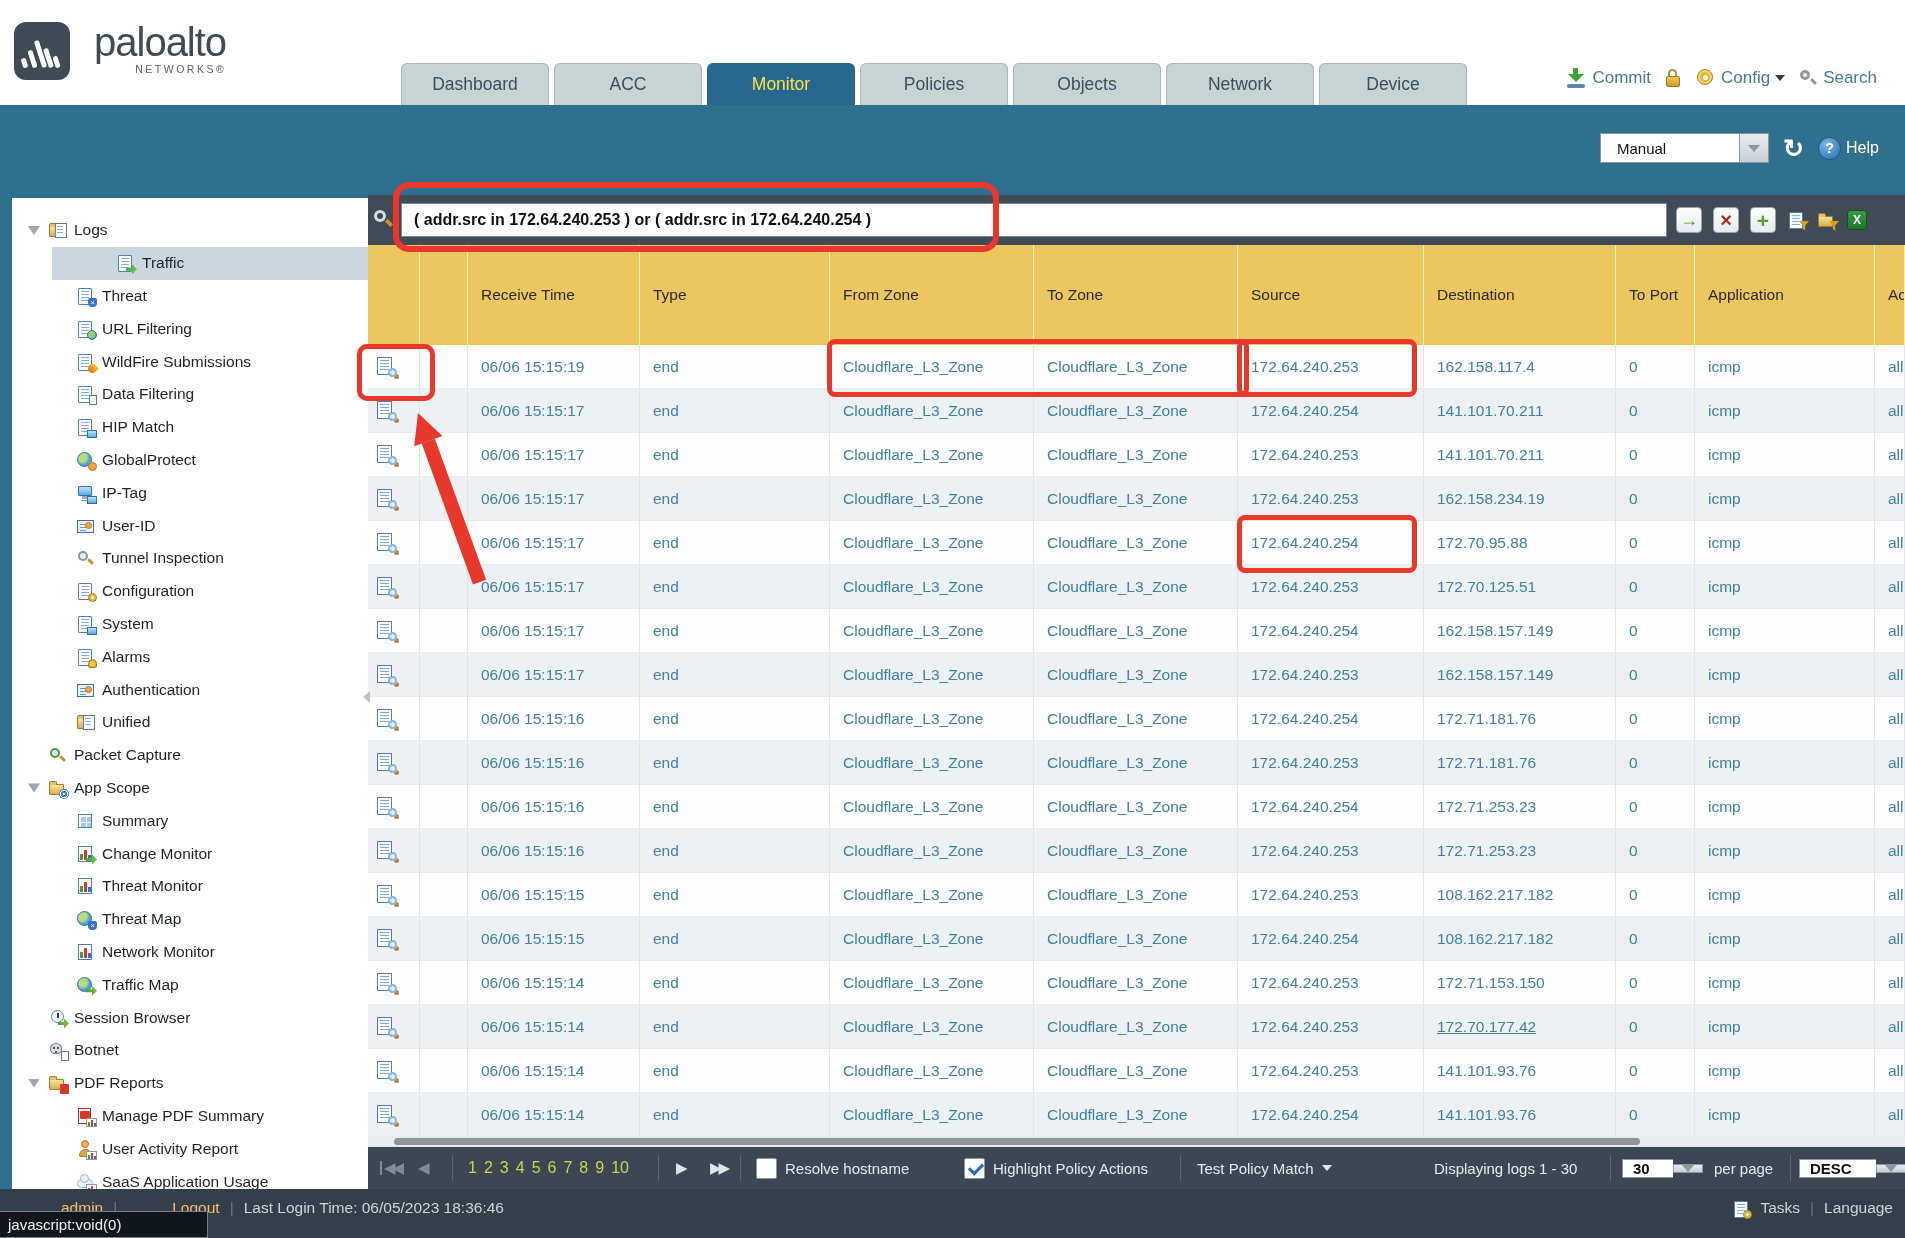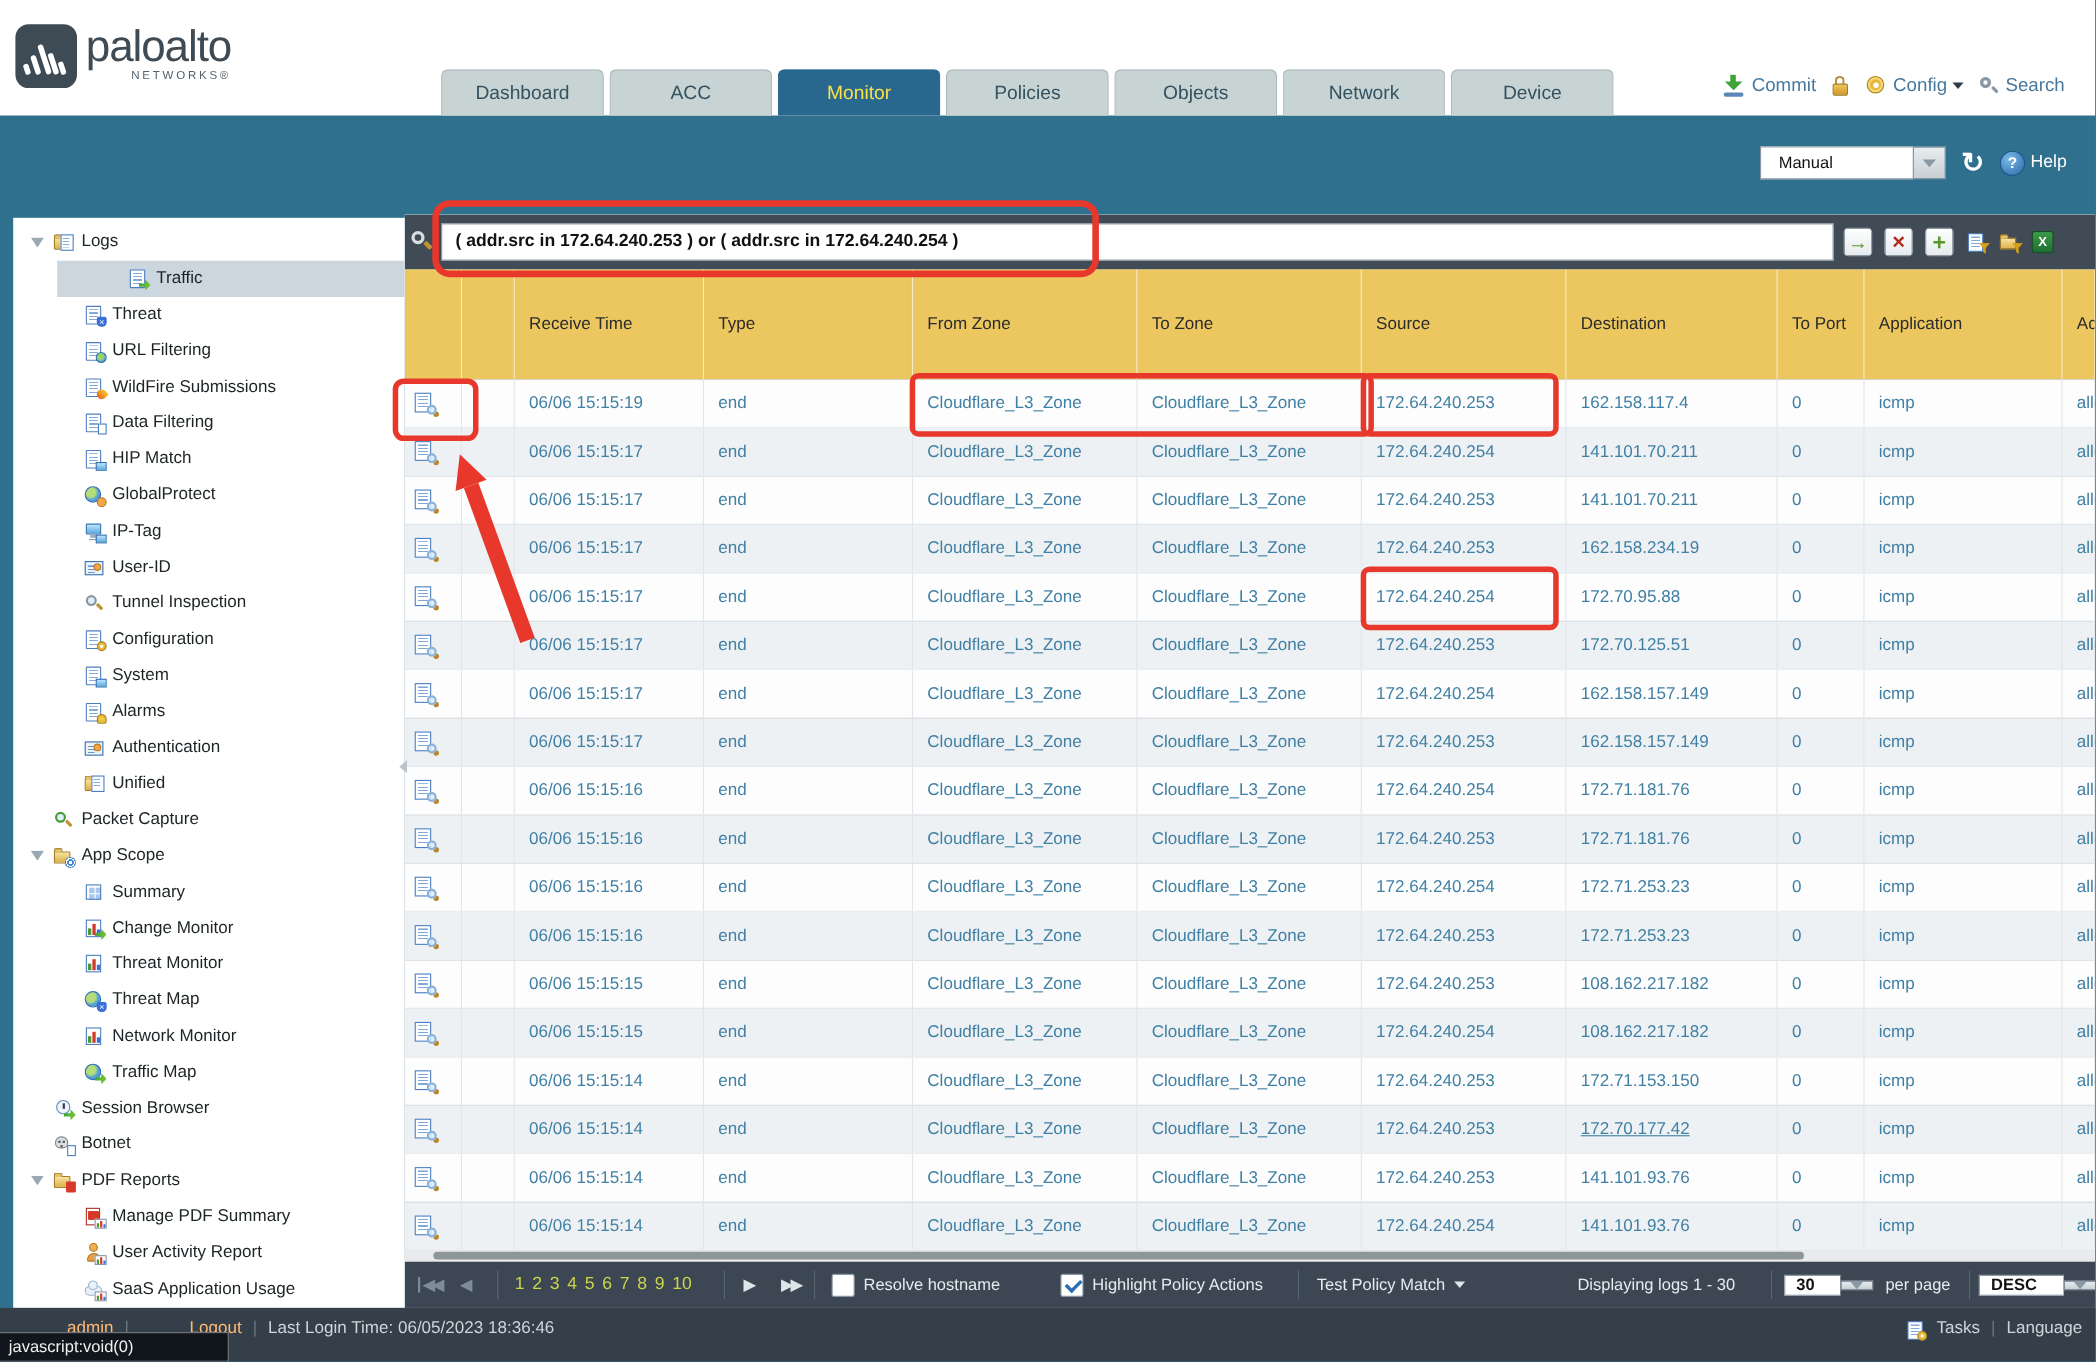--- a/index.html
+++ b/index.html
@@ -1,20 +1,20 @@
 <!DOCTYPE html>
 <html><head>
 <meta charset="utf-8">
 <style>
   html,body{margin:0;padding:0;background:#30708f;font-family:"Liberation Sans",sans-serif;}
   #app{position:relative;width:1905px;height:1238px;overflow:hidden;background:#30708f;}
 
   
   .header{position:absolute;left:0;top:0;width:1905px;height:105px;background:#ffffff;z-index:3;}
-  .logo{position:absolute;left:14px;top:22px;display:flex;align-items:flex-start;}
+  .logo{position:absolute;left:14px;top:22px;display:flex;align-items:flex-start;gap:16px;}
   .logo-mark{width:56px;height:58px;background:#3e4a54;border-radius:12px;position:relative;overflow:hidden;}
   .logo-mark i{position:absolute;bottom:12px;width:5px;background:#fff;border-radius:2px;transform:rotate(-18deg);}
   .logo-mark i:nth-child(1){left:8px;height:10px;}
   .logo-mark i:nth-child(2){left:16px;height:18px;}
   .logo-mark i:nth-child(3){left:24px;height:28px;}
   .logo-mark i:nth-child(4){left:32px;height:20px;}
   .logo-mark i:nth-child(5){left:40px;height:12px;}
   .logo-text{margin-left:8px;line-height:1;}
   .logo-brand{font-size:40px;color:#3e4a54;letter-spacing:-1px;}
   .logo-sub{font-size:10.5px;color:#55626c;letter-spacing:2.5px;text-align:right;margin-top:2px;}
@@ -47,21 +47,21 @@
   .select-box{display:flex;align-items:stretch;height:30px;}
   .select-value{background:#fff;border:1px solid #8a97a2;border-right:none;display:flex;align-items:center;padding:0 10px;font-size:15px;color:#111;}
   .select-arrow{width:28px;background:linear-gradient(#e8ecee,#c8d0d5);border:1px solid #8a97a2;display:flex;align-items:center;justify-content:center;}
   .select-arrow::before{content:'';border-left:6px solid transparent;border-right:6px solid transparent;border-top:7px solid #8a98a2;}
   .interval-row .select-value{width:112px;padding-left:16px;}
   .refresh-ic{color:#fff;font-size:25px;font-weight:bold;cursor:pointer;line-height:1;}
   .help{display:flex;align-items:center;gap:5px;color:#fff;font-size:16px;cursor:pointer;}
   .help-ic{width:21px;height:21px;border-radius:50%;background:radial-gradient(circle at 35% 30%,#7ab8e8,#2a6aa8);color:#fff;font-size:14px;font-weight:bold;display:flex;align-items:center;justify-content:center;border:1px solid #1d5586;}
 
   
-  .sidebar{position:absolute;left:12px;top:198px;width:356px;height:991px;background:#ffffff;z-index:2;overflow:hidden;padding-top:6px;box-sizing:border-box;}
+  .sidebar{position:absolute;left:12px;top:198px;width:356px;height:991px;background:#ffffff;z-index:2;overflow:hidden;padding-top:16px;box-sizing:border-box;}
   .tree-row{height:32.8px;display:flex;align-items:center;font-size:15.5px;color:#1d2426;cursor:pointer;white-space:nowrap;}
   .tree-row.sel{background:#ccd6de;margin-left:40px;}
   .tree-row .lbl{margin-left:7px;}
   .tree-row.lvl0{padding-left:16px;}
   .tree-row.lvl1{padding-left:64px;}
   .expander{width:12px;height:9px;margin-right:8px;flex:none;
     background:linear-gradient(#9aa8b2,#9aa8b2);clip-path:polygon(0 0,100% 0,50% 100%);}
   .expander.none{visibility:hidden;}
   .sidebar-handle{position:absolute;left:363px;top:686px;width:10px;height:22px;z-index:4;display:flex;align-items:center;}
   .sidebar-handle::before{content:'';border-top:6px solid transparent;border-bottom:6px solid transparent;border-right:7px solid #b9c4cc;}

